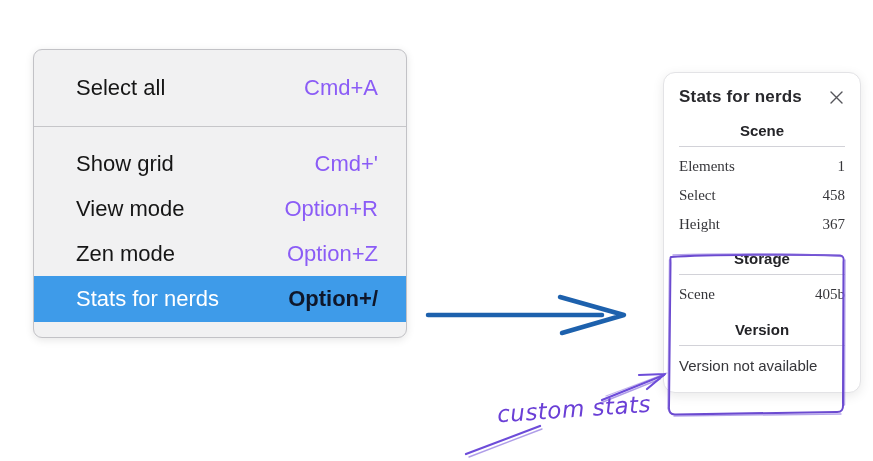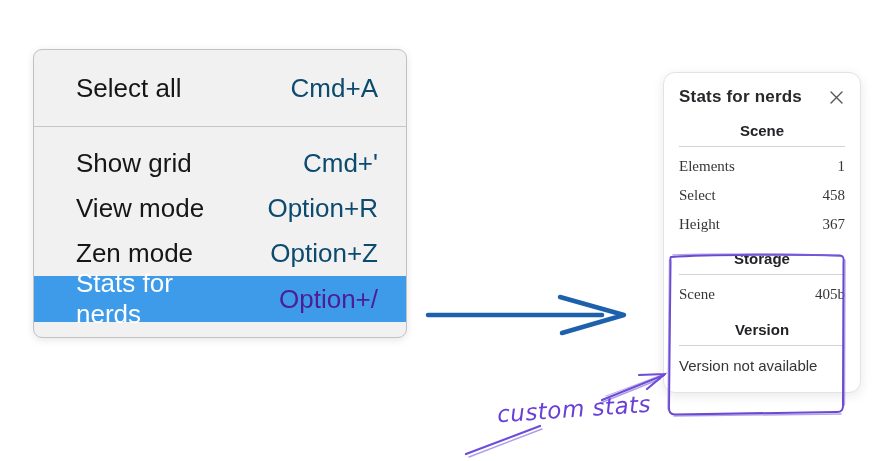--- a/index.html
+++ b/index.html
@@ -13,26 +13,26 @@
     position:absolute;left:33px;top:49px;width:374px;
     background:#f1f1f2;border:1.5px solid #c2c2c6;border-radius:9px;
     box-shadow:0 2px 8px rgba(0,0,0,0.10);
     overflow:hidden;box-sizing:border-box;
   }
   .menu-group1{padding:13px 0;}
   .menu-group2{padding:14px 0 15px 0;}
   .menu-divider{height:0;border-top:1.5px solid #c6c6c9;margin:0;}
   .menu-item{
     height:45px;display:flex;align-items:center;justify-content:space-between;
-    padding:0 28px 0 42px;font-size:26px;color:#161616;cursor:default;gap:36px;
+    padding:0 28px 0 42px;font-size:22px;color:#161616;cursor:default;gap:36px;
   }
   .menu-group1 .menu-item{height:50px;}
-  .menu-item .shortcut{color:#0c4a6e;}
+  .menu-item .shortcut{color:#8b5cf6;}
   .menu-item.selected{background:#3e9be9;color:#ffffff;height:46px;}
-  .menu-item.selected .shortcut{color:#4c1d95;}
+  .menu-item.selected .shortcut{color:#0f172a;font-weight:bold;}
 
   
   .big-arrow{position:absolute;left:424px;top:292px;}
 
   
   .panel{
     position:absolute;left:663px;top:72px;width:198px;box-sizing:border-box;
     background:#ffffff;border:1px solid #e3e3e6;border-radius:12px;
     box-shadow:0 3px 12px rgba(0,0,0,0.09);
     padding:14px 15px 16px 15px;color:#36363a;font-size:15px;

